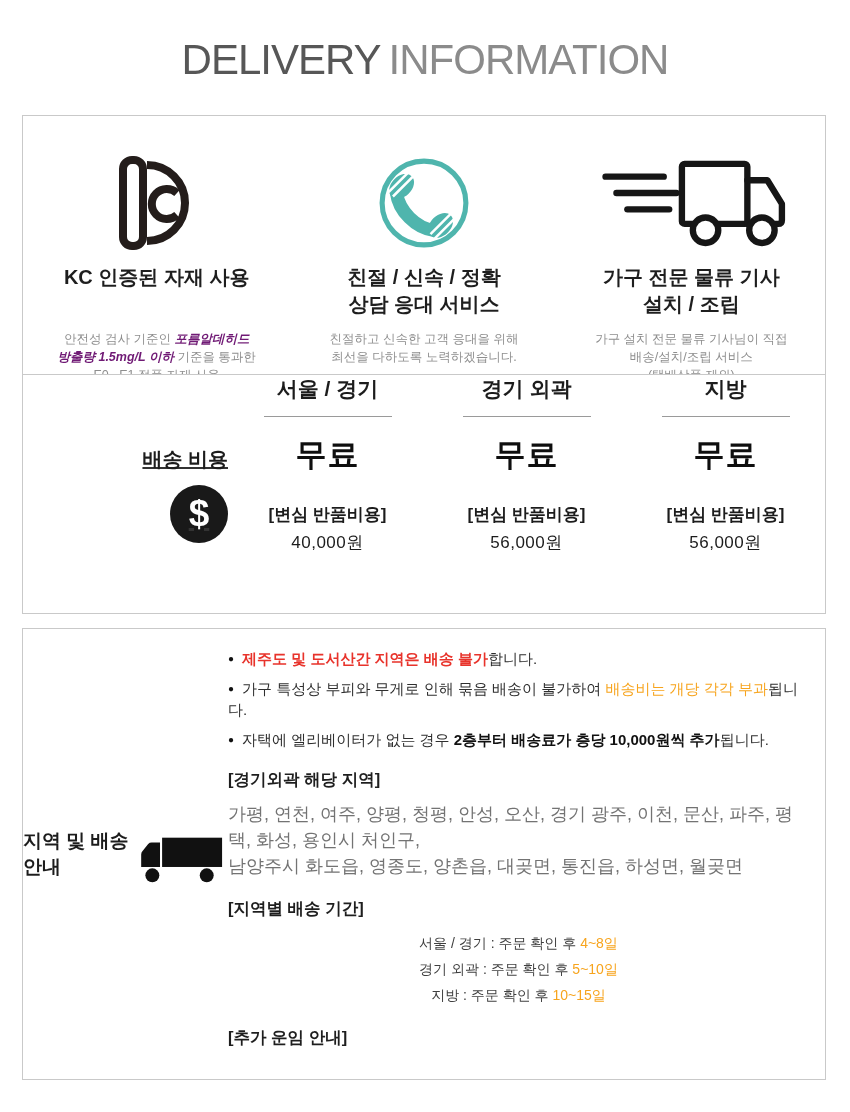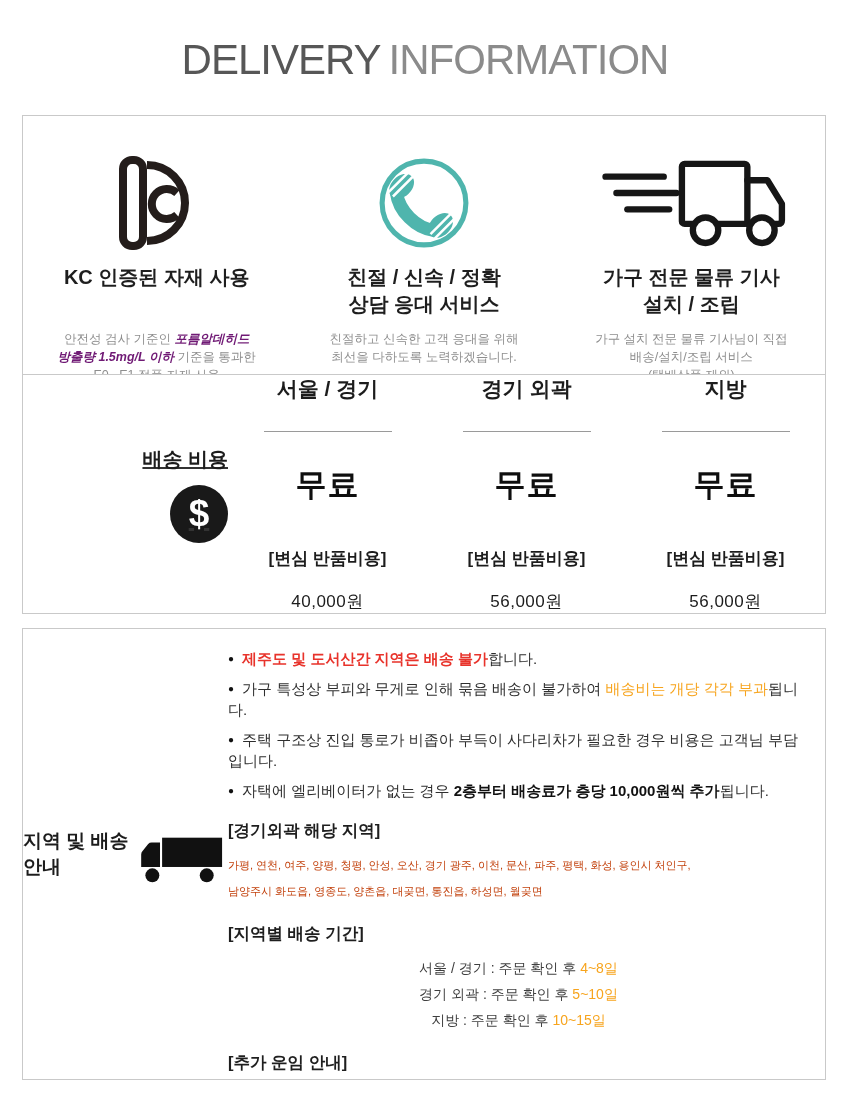--- a/index.html
+++ b/index.html
@@ -23,40 +23,40 @@
   .icon-wrap{height:122px;display:flex;align-items:center;justify-content:center;}
   .f-title{font-size:20px;line-height:27px;font-weight:700;color:#1e1e1e;min-height:56px;}
   .f-desc{margin-top:10px;font-size:12.5px;line-height:18px;color:#8e8e8e;}
   .f-desc b{color:#701a75;font-weight:700;font-style:italic;}
 
   
   .costs{display:flex;height:100%;}
   .cost-label-cell{width:205px;display:flex;flex-direction:column;align-items:flex-end;justify-content:center;text-decoration:underline;}
   .cost-label{font-size:20px;font-weight:700;color:#1c1c1c;}
   .dollar-circle{margin-top:12px;width:58px;height:58px;border-radius:50%;background:#191919;color:#fff;display:flex;align-items:center;justify-content:center;font-size:37px;font-weight:700;}
-  .cost-card{flex:1;display:flex;flex-direction:column;align-items:center;justify-content:space-between;text-align:center;}
+  .cost-card{flex:1;display:flex;flex-direction:column;align-items:center;justify-content:flex-start;text-align:center;}
   .cost-region{font-size:21px;font-weight:600;color:#1c1c1c;}
   .cost-divider{width:128px;height:0;border-top:1px solid #9a9a9a;margin:13px 0 17px;}
   .cost-price{font-size:31px;font-weight:800;color:#0e0e0e;letter-spacing:1px;}
   .cost-return-label{margin-top:27px;font-size:17px;font-weight:700;color:#1c1c1c;}
   .cost-return-fee{margin-top:5px;font-size:17px;font-weight:500;color:#1c1c1c;letter-spacing:.5px;}
 
   
   .region{display:flex;height:100%;}
   .region-label-cell{width:205px;display:flex;flex-direction:row;align-items:center;justify-content:center;}
   .region-label{font-size:19px;font-weight:700;color:#1c1c1c;}
   .region-label-cell svg{margin-top:12px;}
   .region-content{flex:1;padding:19px 16px 0 0;}
   .notice{font-size:15px;line-height:21px;color:#2e2e2e;margin-bottom:9px;}
   .dot{font-size:10px;vertical-align:2px;margin-right:8px;color:#111;}
   .run-red{color:#e8332b;font-weight:700;}
   .run-orange{color:#f7a41d;}
   .run-bold{font-weight:700;color:#111;}
   .sub-heading{font-size:16.5px;font-weight:700;color:#1e1e1e;margin:19px 0 10px;}
-  .region-list{font-size:11px;line-height:26px;color:#c2410c;}
+  .region-list{font-size:18px;line-height:26px;color:#737373;}
   .period-row{font-size:14px;line-height:26px;color:#3f3f3f;text-align:center;}
   .extra-row{font-size:15px;line-height:28px;color:#2e2e2e;}
 </style>
 </head>
 <body>
 
 <div class="page">
 
   <div class="header">
     <span class="t-bold">DELIVERY</span><span class="t-light">INFORMATION</span>
@@ -183,23 +183,20 @@
 
       <div class="region-content">
 
         <div class="notice">
           <span class="dot">●</span><span class="run-red">제주도 및 도서산간 지역은 배송 불가</span><span>합니다.</span>
         </div>
         <div class="notice">
           <span class="dot">●</span><span>가구 특성상 부피와 무게로 인해 묶음 배송이 불가하여 </span><span class="run-orange">배송비는 개당 각각 부과</span><span>됩니다.</span>
         </div>
         <div class="notice">
-          <span class="dot">●</span><span>주택 구조상 진입 통로가 비좁아 부득이 사다리차가 필요한 경우 비용은 고객님 부담입니다.</span>
-        </div>
-        <div class="notice">
           <span class="dot">●</span><span>자택에 엘리베이터가 없는 경우 </span><span class="run-bold">2층부터 배송료가 층당 10,000원씩 추가</span><span>됩니다.</span>
         </div>
 
         <div class="sub-heading">[경기외곽 해당 지역]</div>
         <div class="region-list">
           <span>가평, 연천, 여주, 양평, 청평, 안성, 오산, 경기 광주, 이천, 문산, 파주, 평택, 화성, 용인시 처인구,</span><br>
           <span>남양주시 화도읍, 영종도, 양촌읍, 대곶면, 통진읍, 하성면, 월곶면</span>
         </div>
 
         <div class="sub-heading">[지역별 배송 기간]</div>

